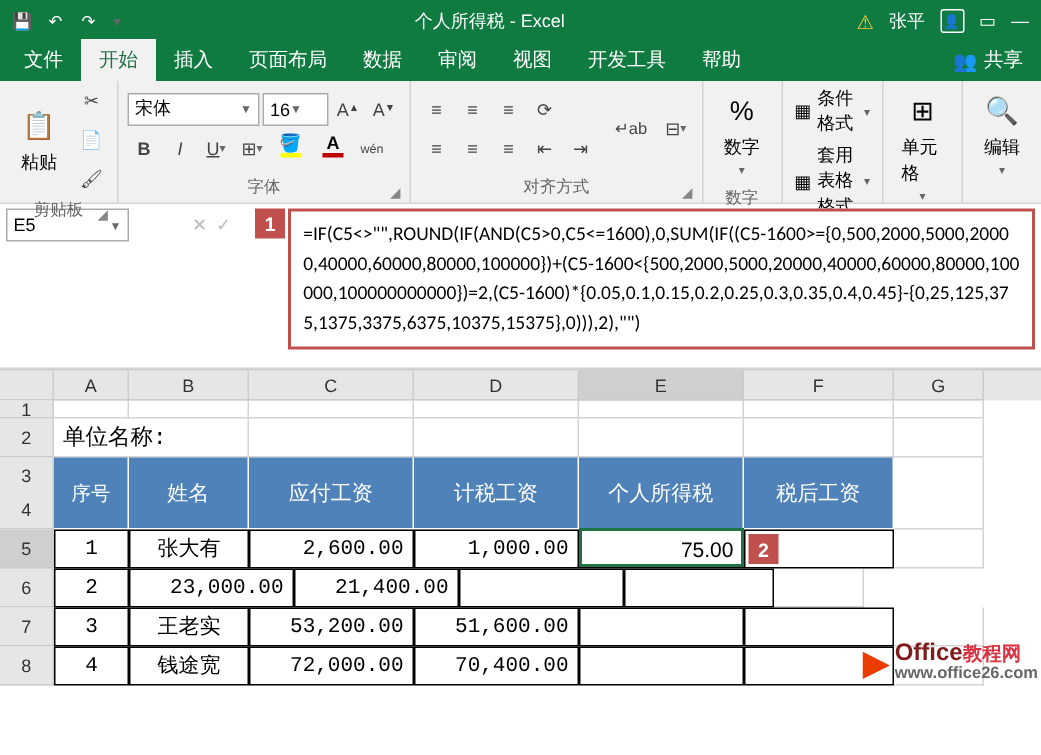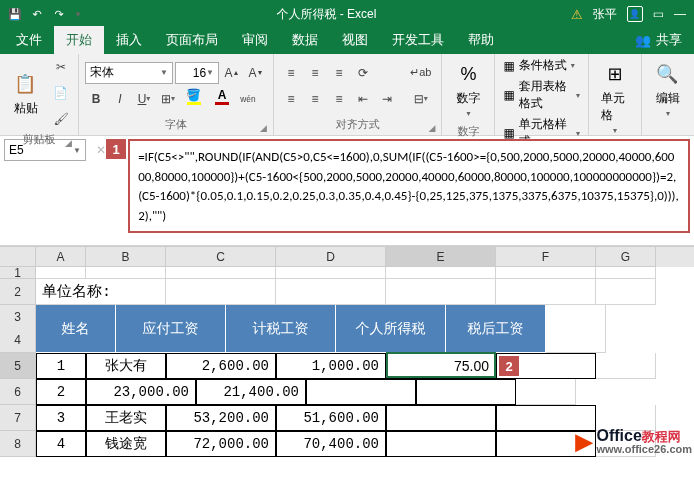--- a/index.html
+++ b/index.html
@@ -28,33 +28,33 @@
 .group-label { text-align: center; font-size: 11px; color: #666; padding: 2px 0 3px; position: relative; }
 .group-label .dlg { position: absolute; right: 0; bottom: 2px; font-size: 9px; color: #888; }
 
 .big-btn { display: flex; flex-direction: column; align-items: center; justify-content: center; gap: 2px; padding: 4px 6px; }
 .big-btn .ico { width: 28px; height: 28px; display: flex; align-items: center; justify-content: center; font-size: 18px; }
 .big-btn .lbl { font-size: 12px; }
 
 .font-controls { display: flex; flex-direction: column; gap: 4px; }
 .font-row { display: flex; gap: 2px; align-items: center; }
 .font-name { width: 88px; height: 22px; border: 1px solid #ababab; background: #fff; font-size: 12px; padding: 0 4px; display: flex; align-items: center; justify-content: space-between; }
-.font-size { width: 44px; height: 22px; border: 1px solid #ababab; background: #fff; font-size: 12px; padding: 0 4px; display: flex; align-items: center; justify-content: flex-end; }
+.font-size { width: 44px; height: 22px; border: 1px solid #ababab; background: #fff; font-size: 12px; padding: 0 4px; display: flex; align-items: center; justify-content: flex-start; }
 .small-btn { width: 22px; height: 22px; display: flex; align-items: center; justify-content: center; font-size: 12px; color: #444; }
 .color-btn { width: 26px; height: 22px; display: flex; flex-direction: column; align-items: center; position: relative; }
 .color-bar { width: 14px; height: 3px; }
 
 .align-group { display: flex; flex-direction: column; gap: 4px; }
 .align-row { display: flex; gap: 2px; }
 
 .styles-group { display: flex; flex-direction: column; gap: 2px; font-size: 12px; }
 .styles-row { display: flex; align-items: center; gap: 4px; padding: 1px 2px; }
 
 
-.fx-bar { height: 110px; background: #fff; border-bottom: 1px solid #d4d4d4; display: flex; align-items: flex-start; padding: 3px 0; }
+.fx-bar { height: 110px; background: #fff; border-bottom: 1px solid #d4d4d4; display: flex; align-items: flex-start; padding: 3px 0; gap: 32px; }
 .name-box { width: 82px; height: 22px; border: 1px solid #ababab; margin: 0 4px; padding: 0 4px; display: flex; align-items: center; justify-content: space-between; background: #fff; }
 .fx-btns { display: flex; align-items: center; gap: 6px; padding: 0 6px; color: #bbb; height: 22px; }
 .formula-wrap { flex: 1; position: relative; margin-right: 4px; }
 .formula-box { border: 2px solid #c0504d; padding: 6px 8px; font-size: 13px; line-height: 1.5; font-family: Calibri, sans-serif; word-break: break-all; background: #fff; }
 .callout { position: absolute; width: 20px; height: 20px; background: #c0504d; color: #fff; display: flex; align-items: center; justify-content: center; font-weight: bold; font-size: 13px; }
 .callout.c1 { top: 0px; left: -22px; }
 
 
 .sheet { position: relative; }
 .col-headers { display: flex; background: #e6e6e6; border-top: 1px solid #ccc; }
@@ -69,21 +69,21 @@
 .cell.hdr { background: #4e82b8; color: #fff; justify-content: center; border-right: 1px solid #fff; border-bottom: 1px solid #fff; font-family: "Microsoft YaHei"; }
 .cell.num { justify-content: flex-end; font-family: "Courier New", monospace; }
 .cell.ctr { justify-content: center; }
 .cell.bord { border: 1px solid #000; }
 
 .active-cell { position: absolute; border: 2px solid #217346; pointer-events: none; }
 .callout.c2 { top: 0; right: -24px; }
 
 .watermark { position: absolute; right: 2px; bottom: 2px; display: flex; align-items: center; gap: 4px; font-size: 16px; font-weight: bold; }
 .watermark .o { color: #eb3c00; }
-.watermark .txt1 { color: #0f172a; }
+.watermark .txt1 { color: #7f1d1d; }
 .watermark .txt2 { color: #d93444; font-size: 13px; }
 .watermark .txt3 { color: #666; font-size: 11px; }
 
 .caret { font-size: 8px; color: #666; }
 </style>
 </head>
 <body>
 
 <div class="titlebar">
   <div class="qat">
@@ -100,22 +100,22 @@
     <span>▭</span>
     <span>—</span>
   </div>
 </div>
 
 <div class="ribbon-tabs">
   <div class="tab file">文件</div>
   <div class="tab active">开始</div>
   <div class="tab">插入</div>
   <div class="tab">页面布局</div>
+  <div class="tab">数据</div>
   <div class="tab">审阅</div>
-  <div class="tab">数据</div>
   <div class="tab">视图</div>
   <div class="tab">开发工具</div>
   <div class="tab">帮助</div>
   <div class="spacer"></div>
   <div class="share">
     <span>👥</span>
     <span>共享</span>
   </div>
 </div>
 
@@ -190,21 +190,21 @@
           <span class="small-btn">⟳</span>
         </div>
         <div class="align-row">
           <span class="small-btn">≡</span>
           <span class="small-btn">≡</span>
           <span class="small-btn">≡</span>
           <span class="small-btn">⇤</span>
           <span class="small-btn">⇥</span>
         </div>
       </div>
-      <div style="display:flex;flex-direction:column;gap:4px;margin-left:4px;">
+      <div style="display:flex;gap:4px;margin-left:4px;">
         <span class="small-btn" style="width:auto;padding:0 4px;font-size:11px;">↵ab</span>
         <span class="small-btn" style="width:auto;padding:0 4px;">⊟<span class="caret">▾</span></span>
       </div>
     </div>
     <div class="group-label"><span>对齐方式</span><span class="dlg">◢</span></div>
   </div>
 
   <div class="group">
     <div class="group-content">
       <div class="big-btn">
@@ -308,20 +308,21 @@
     <div class="cell" style="width:110px"></div>
     <div class="cell" style="width:100px"></div>
     <div class="cell" style="width:60px"></div>
   </div>
 
   <div class="row" style="height:48px">
     <div class="row-h" style="flex-direction:column">
         <div style="flex:1;display:flex;align-items:center">3</div>
         <div style="flex:1;display:flex;align-items:center">4</div>
       </div>
+    <div class="cell hdr" style="width:50px;font-size:13px;line-height:1.2;text-align:center">序号</div>
     <div class="cell hdr" style="width:80px">姓名</div>
     <div class="cell hdr" style="width:110px">应付工资</div>
     <div class="cell hdr" style="width:110px">计税工资</div>
     <div class="cell hdr" style="width:110px">个人所得税</div>
     <div class="cell hdr" style="width:100px">税后工资</div>
     <div class="cell" style="width:60px"></div>
   </div>
 
   <div class="row" style="height:26px;position:relative">
     <div class="row-h sel">5</div>

